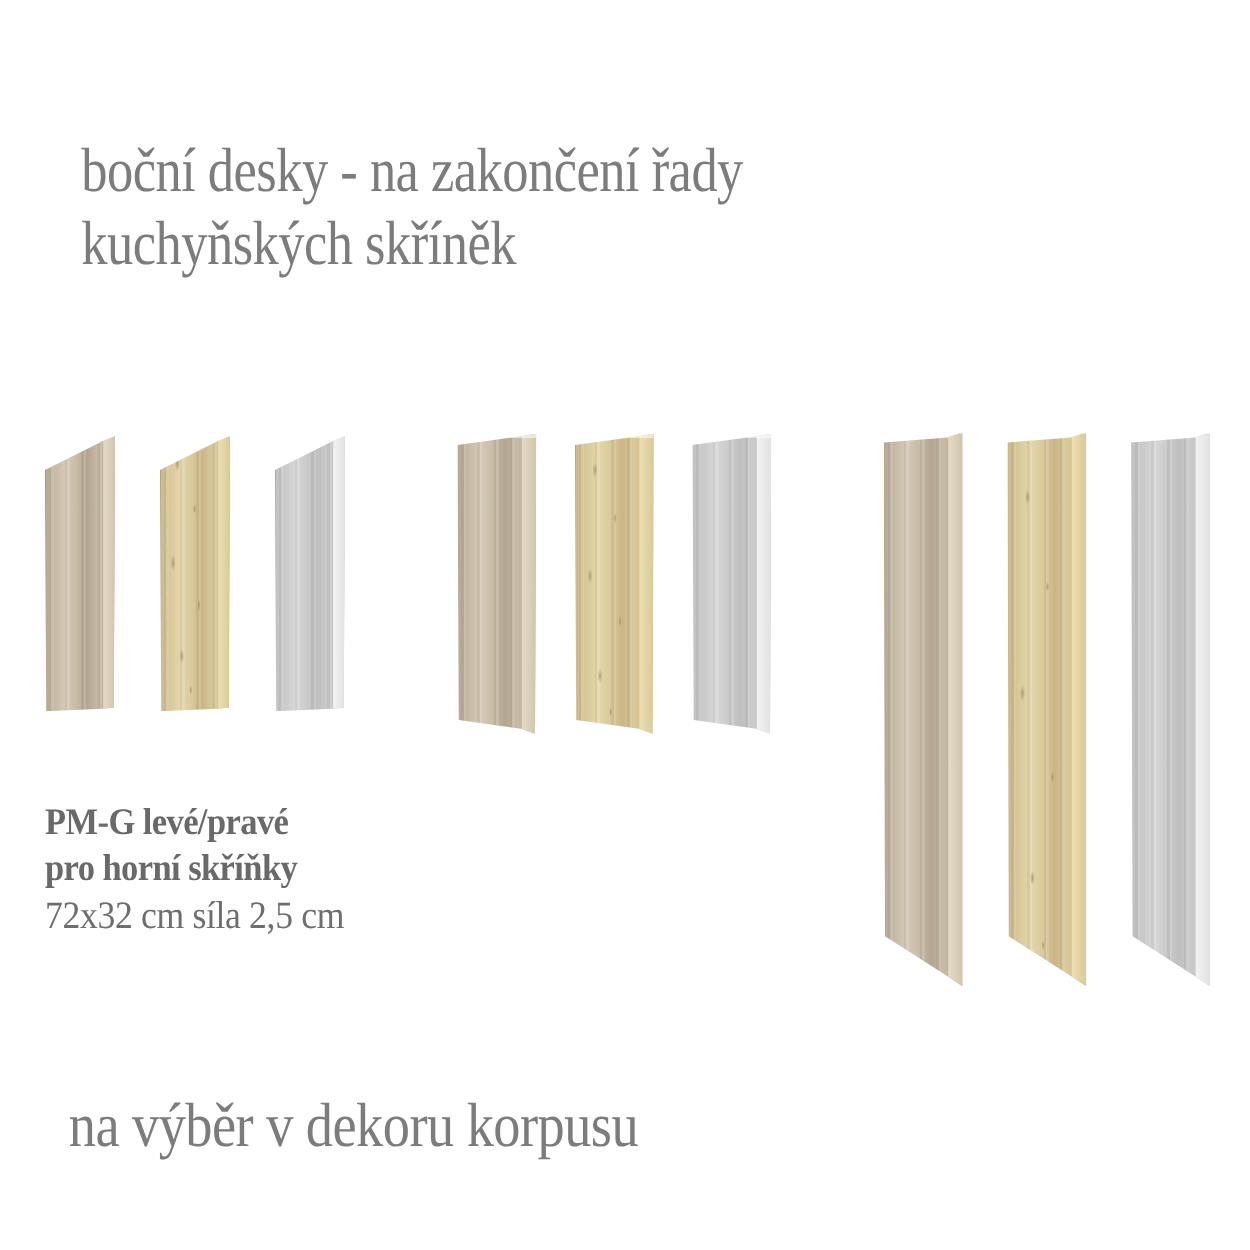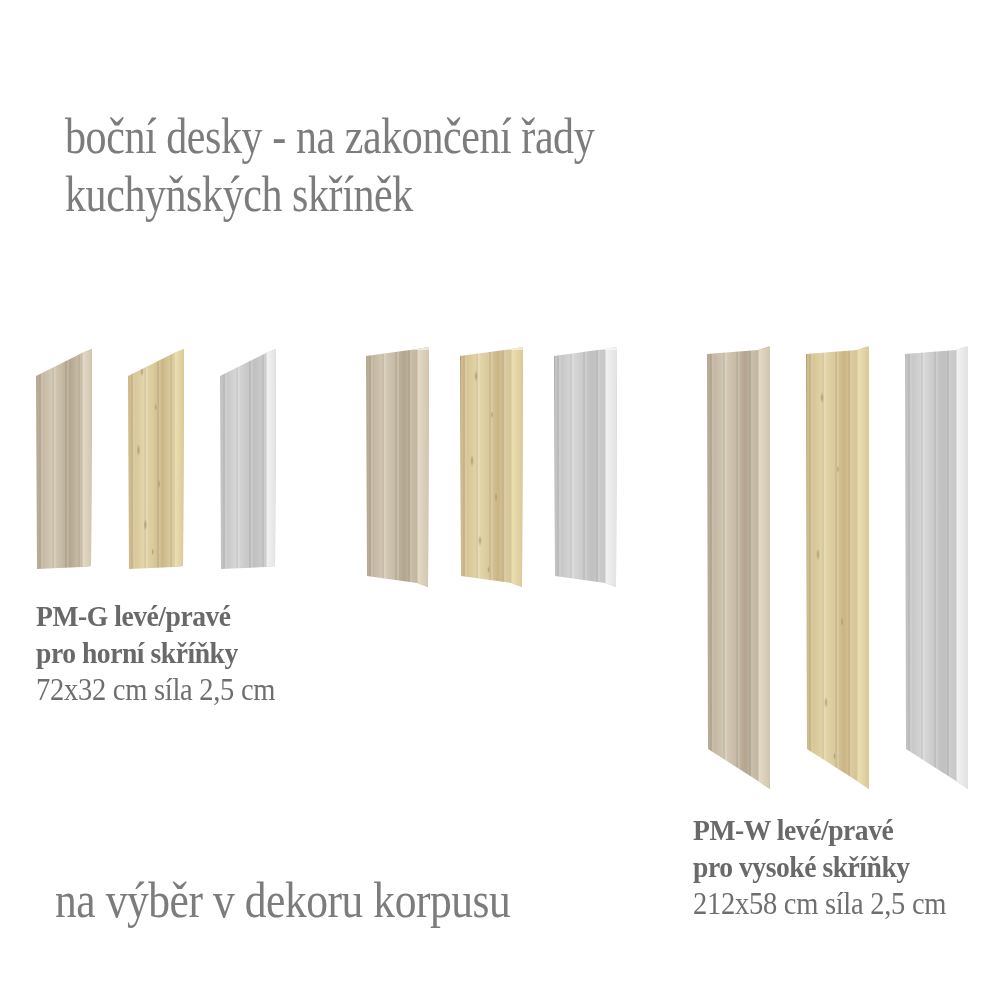--- a/index.html
+++ b/index.html
@@ -79,21 +79,21 @@
       radial-gradient(ellipse 3px 9px  at 30% 12%, var(--knot) 0%, rgba(0,0,0,0) 65%),
       radial-gradient(ellipse 2px 6px  at 62% 28%, var(--knot) 0%, rgba(0,0,0,0) 65%),
       radial-gradient(ellipse 3px 10px at 22% 47%, var(--knot) 0%, rgba(0,0,0,0) 65%),
       radial-gradient(ellipse 2px 7px  at 70% 62%, var(--knot) 0%, rgba(0,0,0,0) 65%),
       radial-gradient(ellipse 3px 9px  at 38% 80%, var(--knot) 0%, rgba(0,0,0,0) 65%),
       radial-gradient(ellipse 2px 6px  at 55% 92%, var(--knot) 0%, rgba(0,0,0,0) 65%);
   }
 
   
   .caption { position: absolute; white-space: nowrap; }
-  #cap-g { left: 36px;  top: 556px; }
+  #cap-g { left: 36px;  top: 598px; }
   #cap-d { left: 373px; top: 570px; }
   #cap-w { left: 693px; top: 770px; }
   .cap-bold {
     font-size: 30px;
     line-height: 37px;
     font-weight: 700;
     letter-spacing: -0.5px;
     color: var(--product-text, #696969);
     transform: scaleX(0.92);
     transform-origin: 0 0;
@@ -134,21 +134,16 @@
     <div class="panel p-d decor-sonoma" style="--face: #c7bba6; --face-dark: #b3a58f; --face-light: #d5cab6; --edge: #e4dac5; --edge-dark: #cfc3ad;"></div>
     <div class="panel p-d decor-artisan" style="--face: #d9c99b; --face-dark: #cbb586; --face-light: #e4d7ab; --edge: #ebdfb3; --edge-dark: #d8c794; --knot: #8a7350;"></div>
     <div class="panel p-d decor-white" style="--face: #cacaca; --face-dark: #c0c0c0; --face-light: #d8d8d8; --edge: #f2f2f2; --edge-dark: #e0e0e0;"></div>
   </div>
 
   <div class="panels" id="row-w">
     <div class="panel p-w decor-sonoma" style="--face: #c7bba6; --face-dark: #b3a58f; --face-light: #d5cab6; --edge: #e4dac5; --edge-dark: #cfc3ad;"></div>
     <div class="panel p-w decor-artisan" style="--face: #d9c99b; --face-dark: #cbb586; --face-light: #e4d7ab; --edge: #ebdfb3; --edge-dark: #d8c794; --knot: #8a7350;"></div>
     <div class="panel p-w decor-white" style="--face: #cacaca; --face-dark: #c0c0c0; --face-light: #d8d8d8; --edge: #f2f2f2; --edge-dark: #e0e0e0;"></div>
   </div>
-  <div class="caption" id="cap-w">
-    <div class="cap-bold">PM-W levé/pravé</div>
-    <div class="cap-bold">pro vysoké skříňky</div>
-    <div class="cap-dims">212x58 cm síla 2,5 cm</div>
-  </div>
 
   <div class="footer-note">na výběr v dekoru korpusu</div>
 
 </div>
 
 </body></html>

